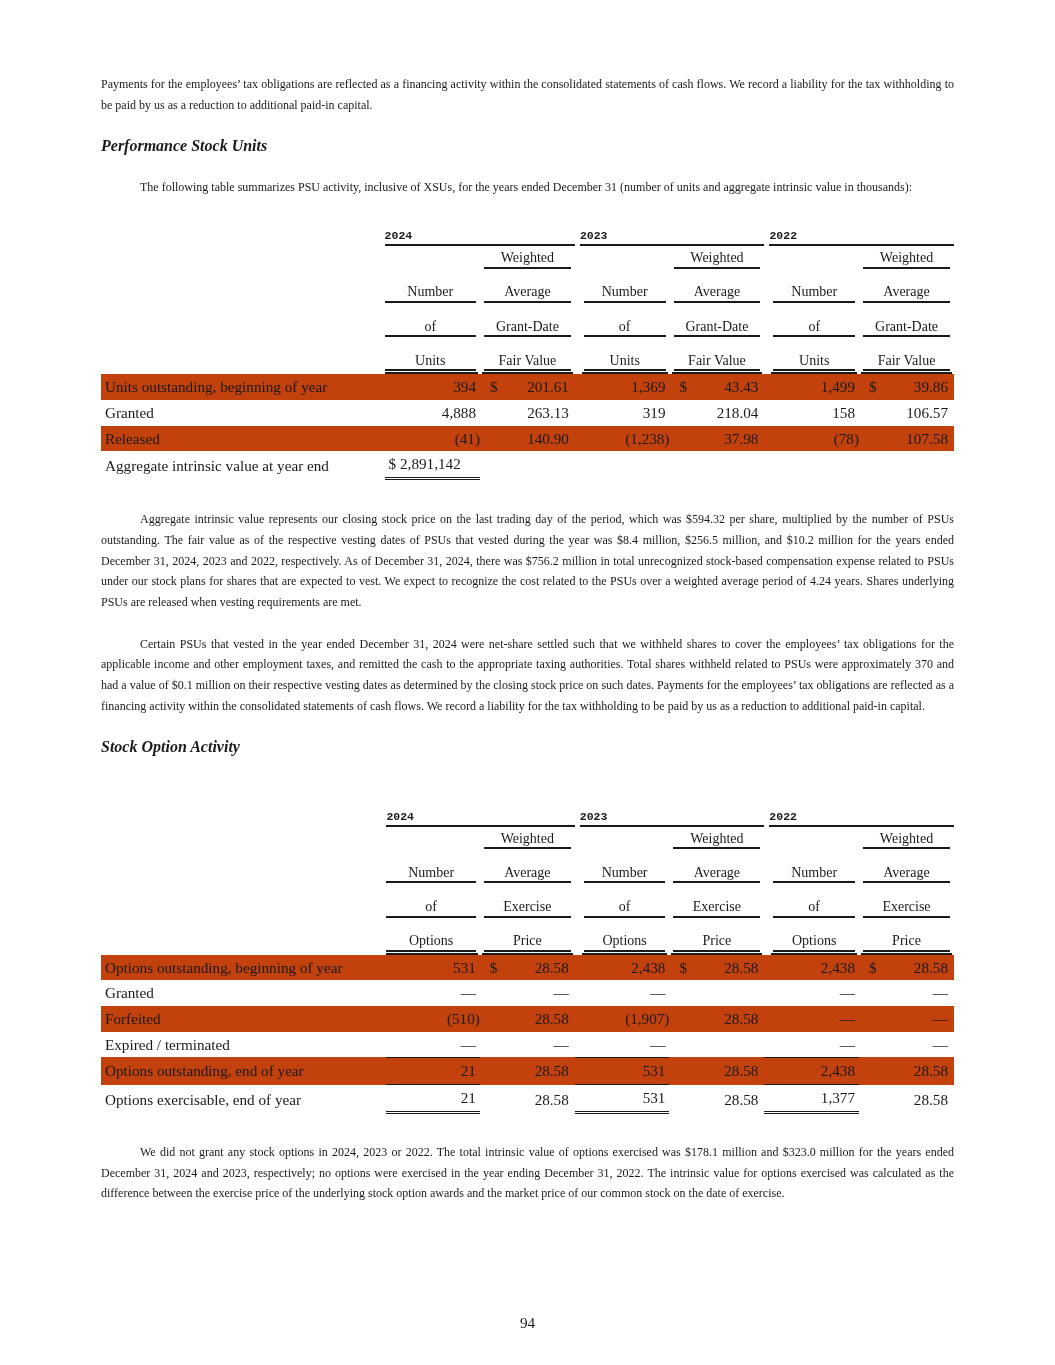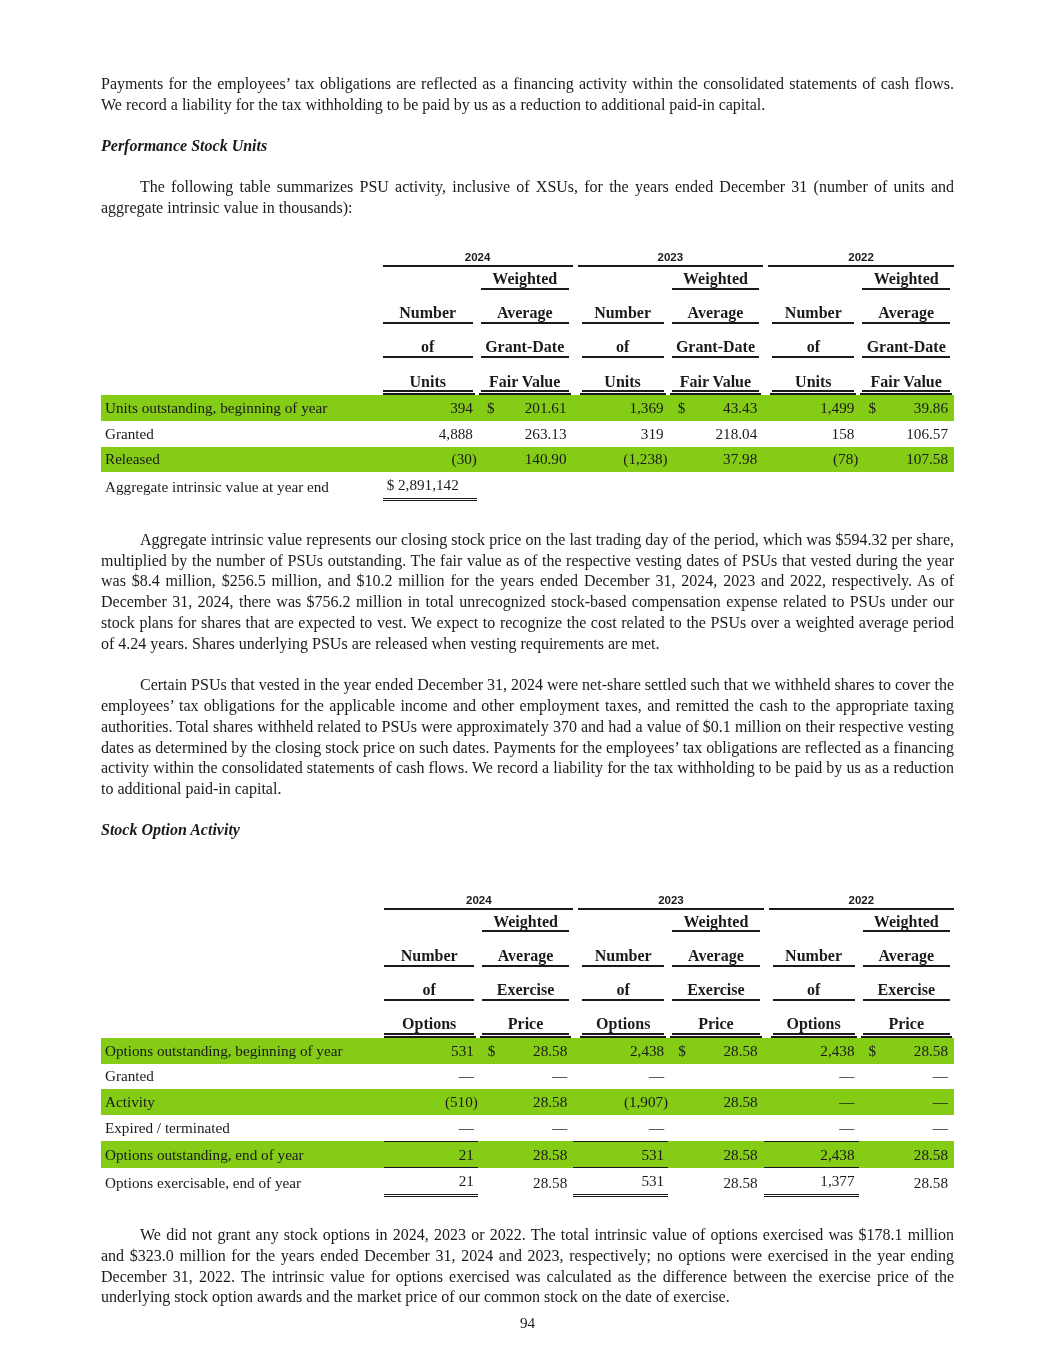--- a/index.html
+++ b/index.html
@@ -3,47 +3,47 @@
 <meta charset="utf-8">
 <style>
   html, body { margin: 0; padding: 0; background: #ffffff; }
   body {
     width: 1055px; height: 1365px; position: relative; overflow: hidden;
     font-family: "Liberation Serif", "DejaVu Serif", serif;
     color: #1a1a1a;
   }
   .page { position: absolute; left: 101px; top: 74px; width: 853px; }
   p.body {
-    margin: 0; font-size: 16px; line-height: 20.8px; text-align: justify;
+    margin: 0; font-size: 12px; line-height: 20.8px; text-align: justify;
   }
   p.indent { text-indent: 39px; }
   h3.sec {
     margin: 0; font-size: 16px; font-weight: bold; font-style: italic; line-height: 20.8px;
   }
   .gap-s { height: 20.5px; }
   .gap-t { height: 30px; }
 
   table.fin { border-collapse: separate; border-spacing: 0; width: 853px; font-size: 15.2px; }
   table.fin td, table.fin th { padding: 0; }
   col.c-lbl { width: 292px; }
   col.c-n { width: 100px; }
   col.c-w { width: 100px; }
   .yr {
-    font-family: Liberation Sans, sans-serif; font-weight: bold; font-size: 11.5px;
-    text-align: center; height: 18px; vertical-align: bottom;
+    font-family: Liberation Mono, monospace; font-weight: bold; font-size: 11.5px;
+    height: 18px; vertical-align: bottom;
   }
   .yr span { display: block; border-bottom: 2px solid #1a1a1a; padding-bottom: 2px; }
   .hd {
-    font-weight: bold; font-size: 16px; line-height: 15.6px; text-align: center;
+    font-weight: normal; font-size: 14px; line-height: 15.6px; text-align: center;
     vertical-align: bottom; padding-top: 4px !important;
   }
   .hd span { display: block; border-bottom: 2px solid #1a1a1a; padding-bottom: 1px; margin: 0 2px; }
   .hd.first span { margin-left: 0; }
   tr.row td { height: 25.7px; vertical-align: middle; }
-  tr.shade td.s { background: #84cc16; }
+  tr.shade td.s { background: #c2410c; }
   td.lbl { padding-left: 4px !important; white-space: nowrap; }
   td.num { text-align: right; }
   td.num .v { display: inline-block; padding-right: 4px; }
   td.wav { text-align: right; position: relative; }
   td.wav .d { position: absolute; left: 10px; top: 50%; transform: translateY(-50%); }
   td.wav .v { display: inline-block; padding-right: 6px; }
   td.num.neg .v { padding-right: 0; }
   .ul { border-top: 1.5px solid #1a1a1a; }
   .dbl { border-bottom: 3.5px double #1a1a1a; }
   td.ag { text-align: left; padding-left: 4px !important; }
@@ -120,21 +120,21 @@
         <td class="lbl">Granted</td>
         <td class="num"><span class="v">4,888</span></td>
         <td class="wav"><span class="v">263.13</span></td>
         <td class="num"><span class="v">319</span></td>
         <td class="wav"><span class="v">218.04</span></td>
         <td class="num"><span class="v">158</span></td>
         <td class="wav"><span class="v">106.57</span></td>
       </tr>
       <tr class="row shade">
         <td class="lbl s">Released</td>
-        <td class="num neg s"><span class="v">(30)</span></td>
+        <td class="num neg s"><span class="v">(41)</span></td>
         <td class="wav s"><span class="v">140.90</span></td>
         <td class="num neg s"><span class="v">(1,238)</span></td>
         <td class="wav s"><span class="v">37.98</span></td>
         <td class="num neg s"><span class="v">(78)</span></td>
         <td class="wav s"><span class="v">107.58</span></td>
       </tr>
       <tr class="row">
         <td class="lbl">Aggregate intrinsic value at year end</td>
         <td class="ag dbl">$ 2,891,142</td>
         <td></td>
@@ -213,21 +213,21 @@
       <tr class="row">
         <td class="lbl">Granted</td>
         <td class="num"><span class="v">—</span></td>
         <td class="wav"><span class="v">—</span></td>
         <td class="num"><span class="v">—</span></td>
         <td class="wav"><span class="v"></span></td>
         <td class="num"><span class="v">—</span></td>
         <td class="wav"><span class="v">—</span></td>
       </tr>
       <tr class="row shade">
-        <td class="lbl s">Activity</td>
+        <td class="lbl s">Forfeited</td>
         <td class="num neg s"><span class="v">(510)</span></td>
         <td class="wav s"><span class="v">28.58</span></td>
         <td class="num neg s"><span class="v">(1,907)</span></td>
         <td class="wav s"><span class="v">28.58</span></td>
         <td class="num s"><span class="v">—</span></td>
         <td class="wav s"><span class="v">—</span></td>
       </tr>
       <tr class="row">
         <td class="lbl">Expired / terminated</td>
         <td class="num"><span class="v">—</span></td>

